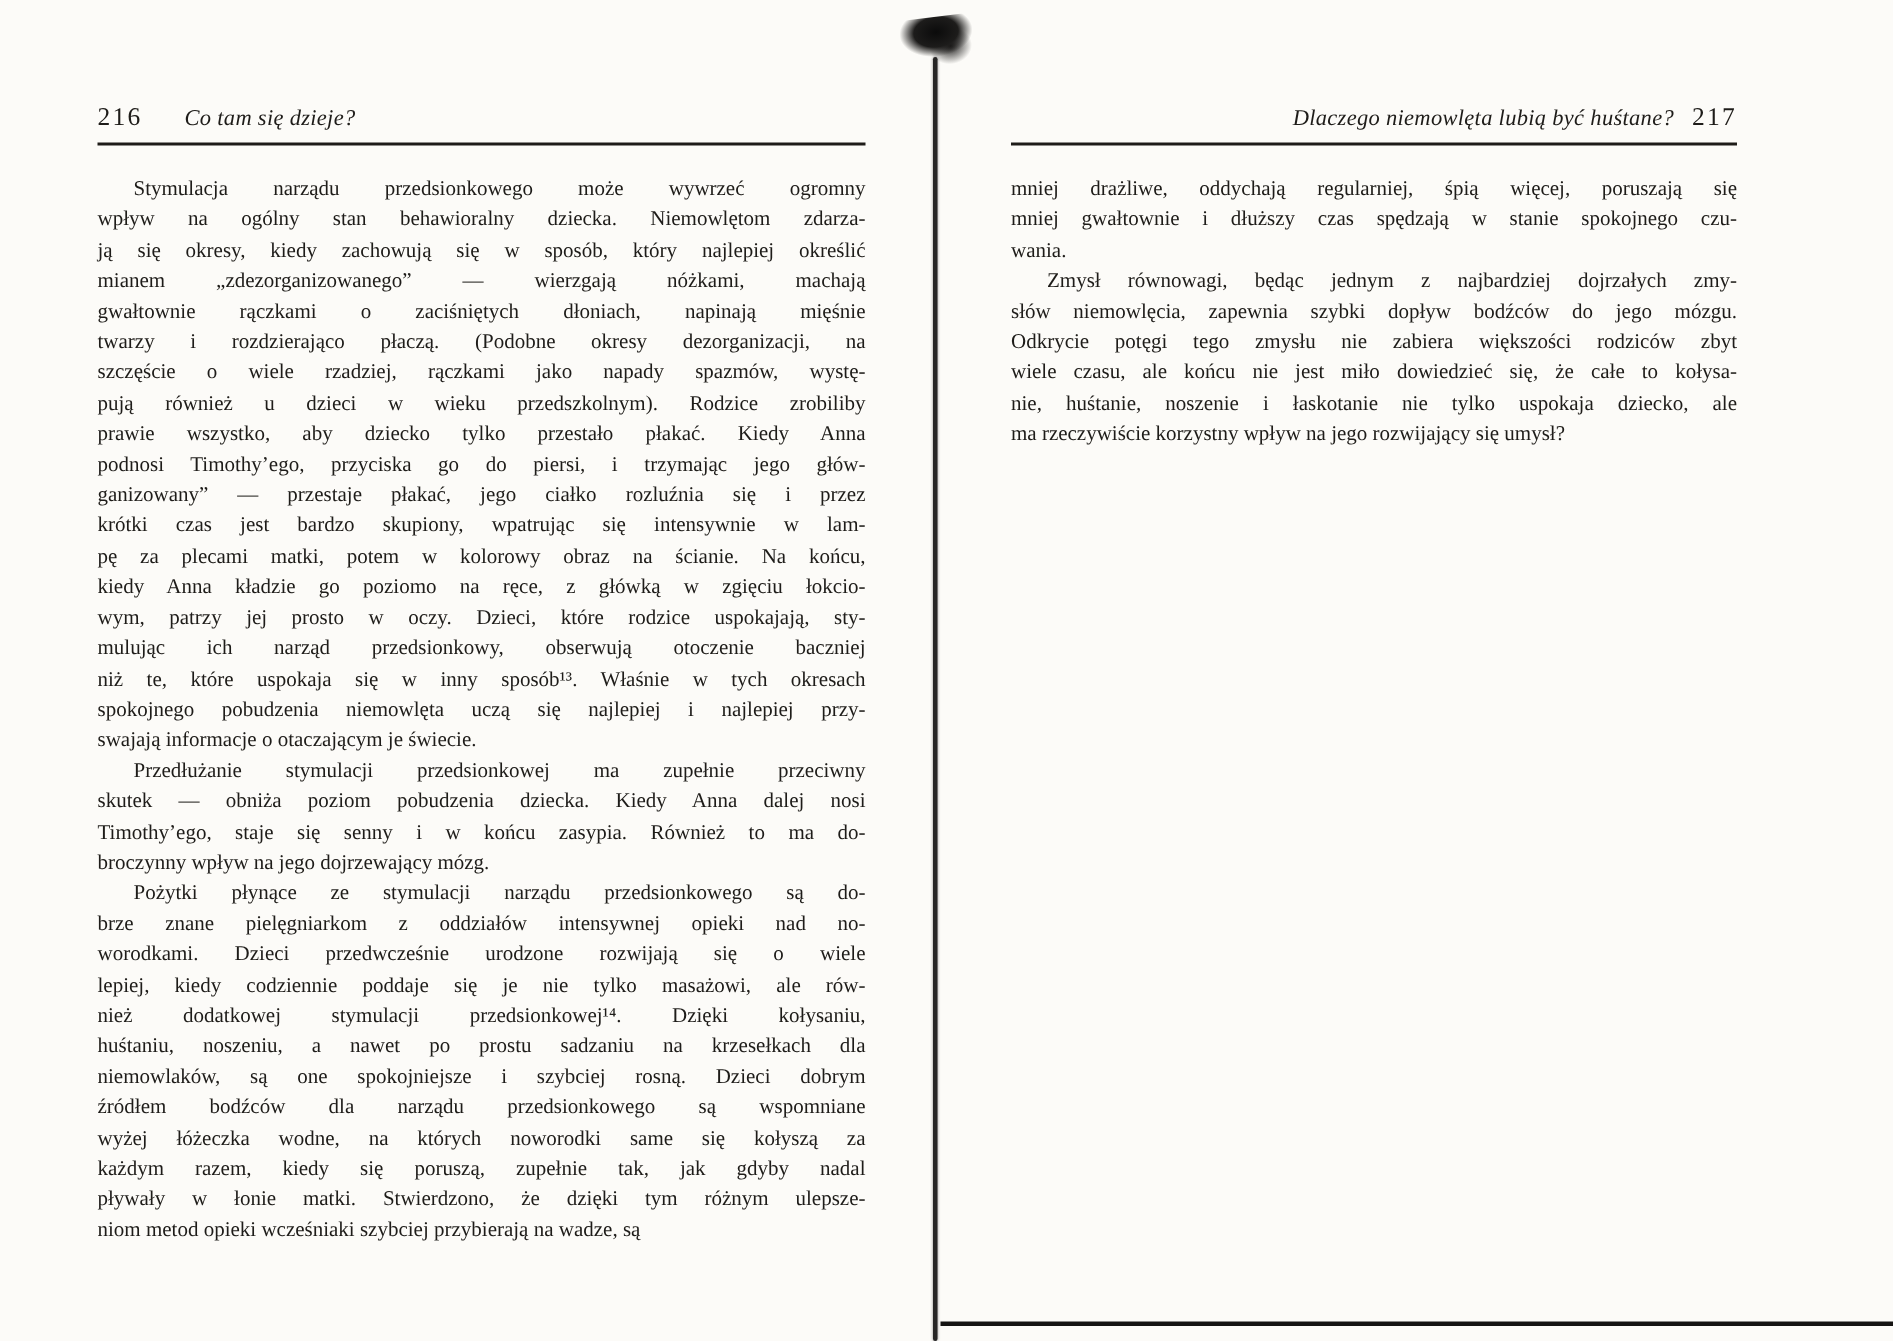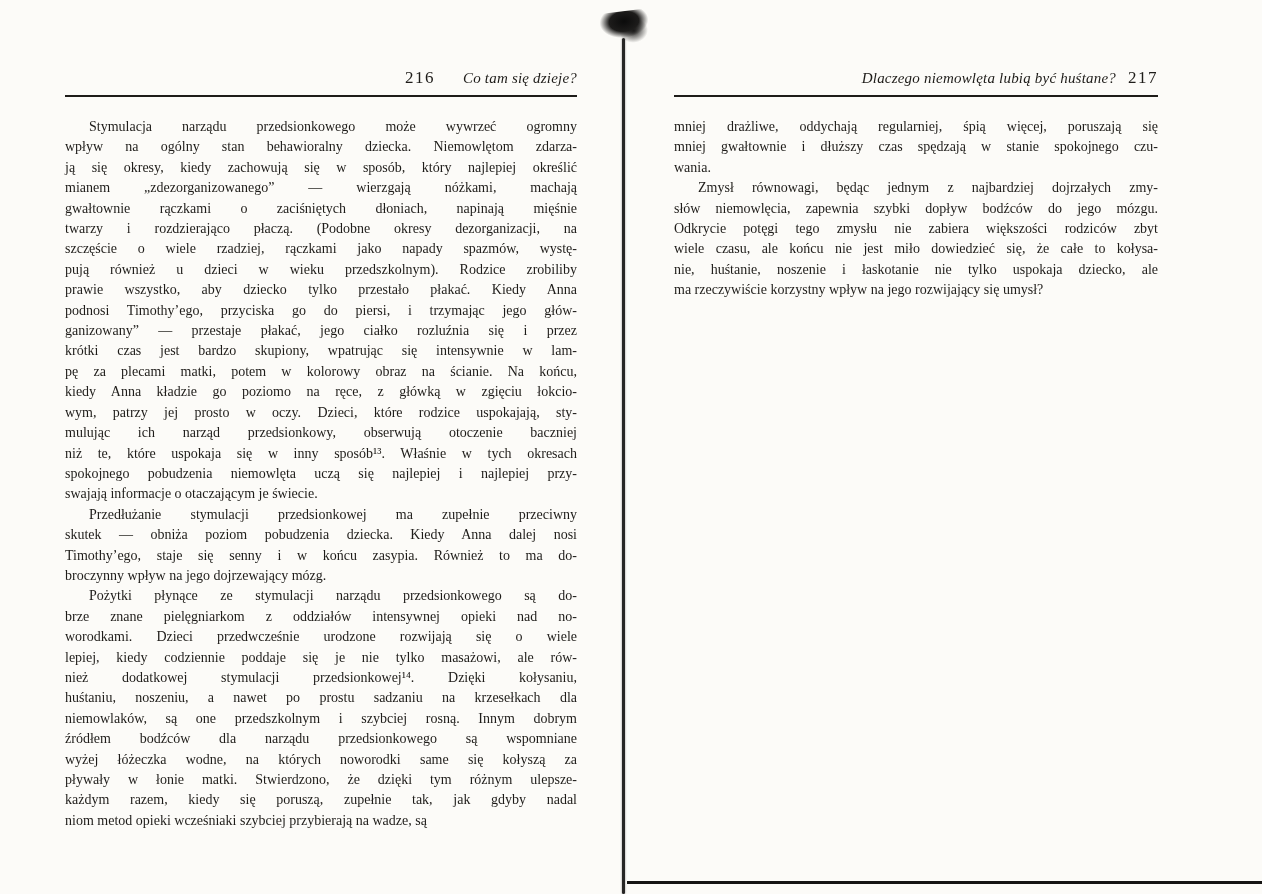--- a/index.html
+++ b/index.html
@@ -16,28 +16,27 @@
     color: var(--ink, #1e1c19);
     overflow: hidden;
   }
   .page { position: absolute; top: 68px; }
   #left-page  { left: 65px;  width: 512px; }
   #right-page { left: 674px; width: 484px; }
 
   .pagehead {
     display: flex;
     align-items: baseline;
-    gap: 16px;
+    gap: 28px;
     border-bottom: 2px solid currentColor;
     padding-bottom: 7px;
-    justify-content: flex-end;
   }
-  #right-page .pagehead { gap: 12px; }
+  #right-page .pagehead { justify-content: flex-end; gap: 12px; }
   .pagenum { font-size: 17px; letter-spacing: 1.5px; }
-  .runhead { font-style: italic; font-size: 15px; letter-spacing: .2px; margin-left: 12px; }
+  .runhead { font-style: italic; font-size: 15px; letter-spacing: .2px; }
 
   .pagebody { margin-top: 20px; }
   .para { margin: 0; }
   .line {
     font-size: 14px;
     line-height: 20.4px;
     text-align: justify;
     text-align-last: justify;
   }
   .line.lastline { text-align-last: left; font-family: Liberation Serif, serif; }
@@ -106,25 +105,25 @@
           <div class="line">Timothy’ego, staje się senny i w końcu zasypia. Również to ma do-</div>
           <div class="line lastline">broczynny wpływ na jego dojrzewający mózg.</div>
         </div>
         <div class="para">
           <div class="line indent">Pożytki płynące ze stymulacji narządu przedsionkowego są do-</div>
           <div class="line">brze znane pielęgniarkom z oddziałów intensywnej opieki nad no-</div>
           <div class="line">worodkami. Dzieci przedwcześnie urodzone rozwijają się o wiele</div>
           <div class="line">lepiej, kiedy codziennie poddaje się je nie tylko masażowi, ale rów-</div>
           <div class="line">nież dodatkowej stymulacji przedsionkowej¹⁴. Dzięki kołysaniu,</div>
           <div class="line">huśtaniu, noszeniu, a nawet po prostu sadzaniu na krzesełkach dla</div>
-          <div class="line">niemowlaków, są one przedszkolnym i szybciej rosną. Innym dobrym</div>
+          <div class="line">niemowlaków, są one spokojniejsze i szybciej rosną. Dzieci dobrym</div>
           <div class="line">źródłem bodźców dla narządu przedsionkowego są wspomniane</div>
           <div class="line">wyżej łóżeczka wodne, na których noworodki same się kołyszą za</div>
+          <div class="line">każdym razem, kiedy się poruszą, zupełnie tak, jak gdyby nadal</div>
           <div class="line">pływały w łonie matki. Stwierdzono, że dzięki tym różnym ulepsze-</div>
-          <div class="line">każdym razem, kiedy się poruszą, zupełnie tak, jak gdyby nadal</div>
           <div class="line lastline">niom metod opieki wcześniaki szybciej przybierają na wadze, są</div>
         </div>
       </div>
   </div>
 
   <div class="page" id="right-page">
     <div class="pagehead">
       <span class="runhead">Dlaczego niemowlęta lubią być huśtane?</span>
       <span class="pagenum">217</span>
     </div>

